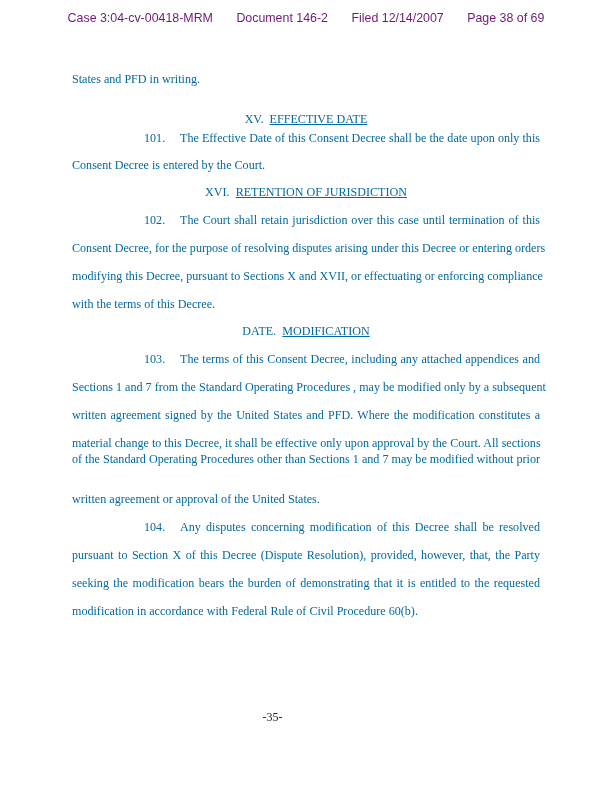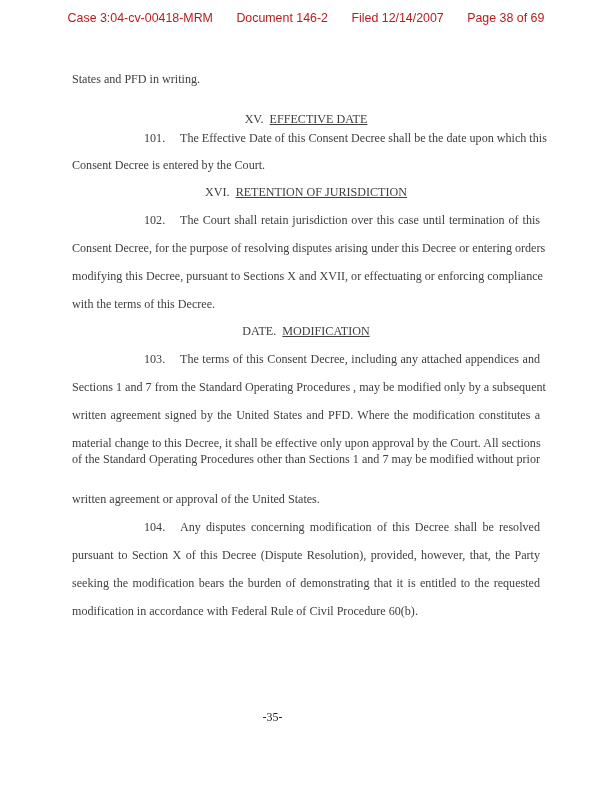--- a/index.html
+++ b/index.html
@@ -1,27 +1,27 @@
 <!DOCTYPE html>
 <html><head>
 <meta charset="utf-8">
 <style>
   html, body { margin: 0; padding: 0; }
   body {
     width: 612px; height: 792px; background: #ffffff; position: relative; overflow: hidden;
   }
   .stamp {
     position: absolute; top: 11px; left: 0; width: 612px; text-align: center;
-    font-family: "Liberation Sans", sans-serif; font-size: 12.4px; color: #b91c1c;
+    font-family: "Liberation Sans", sans-serif; font-size: 12.4px; color: #701a75;
     white-space: nowrap;
   }
   .stamp span { display: inline-block; margin: 0 10px; }
   .line {
     position: absolute; left: 72px; width: 468px; white-space: nowrap;
-    font-family: "Liberation Serif", serif; font-size: 12.1px; color: #404040;
+    font-family: "Liberation Serif", serif; font-size: 12.1px; color: #0369a1;
     line-height: 14px;
   }
   .just { text-align: justify; text-align-last: justify; }
   .indent { left: 144px; width: 396px; }
   .heading { text-align: center; }
   .heading u { text-decoration: underline; }
   .num { display: inline-block; width: 36px; }
   .page-num {
     position: absolute; top: 710px; left: 0; width: 545px; text-align: center;
     font-family: "Liberation Serif", serif; font-size: 12px; color: #222;
@@ -37,21 +37,21 @@
   <span>Page 38 of 69</span>
 </div>
 
 <div class="line" style="top:72px;">States and PFD in writing.</div>
 
 <div class="line heading" style="top:105px;margin-top:7px;">
   <span>XV.</span>&nbsp;
   <u>EFFECTIVE DATE</u>
 </div>
 <div class="line indent just" style="top:131px; left:144px;">
-  <span class="num">101.</span><span>The Effective Date of this Consent Decree shall be the date upon which this</span>
+  <span class="num">101.</span><span>The Effective Date of this Consent Decree shall be the date upon only this</span>
 </div>
 <div class="line" style="top:158px;">Consent Decree is entered by the Court.</div>
 
 <div class="line heading" style="top:185px;">
   <span>XVI.</span>&nbsp;
   <u>RETENTION OF JURISDICTION</u>
 </div>
 <div class="line indent just" style="top:213px; left:144px;">
   <span class="num">102.</span><span>The Court shall retain jurisdiction over this case until termination of this</span>
 </div>

